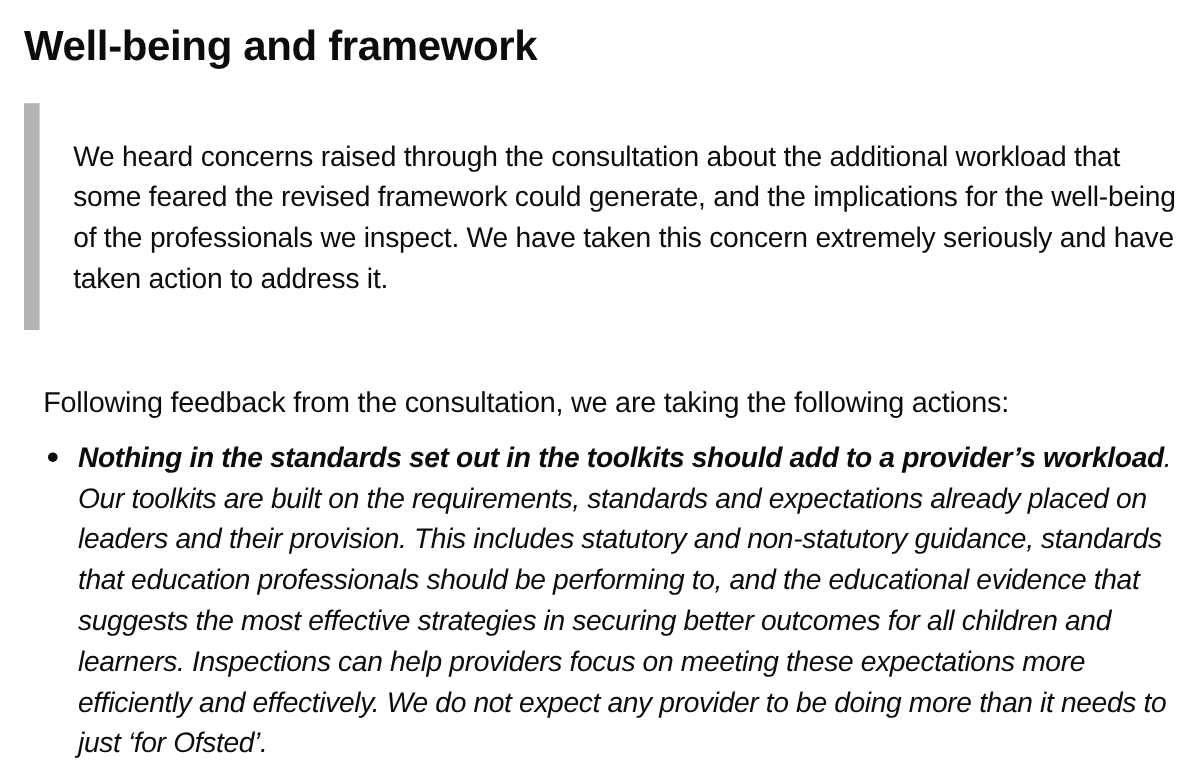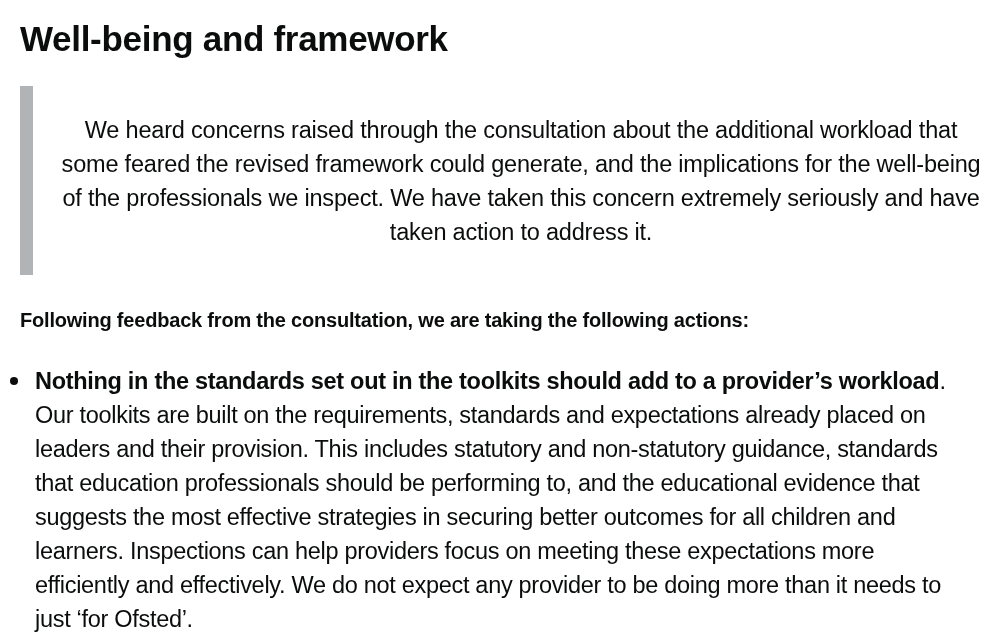--- a/index.html
+++ b/index.html
@@ -12,33 +12,32 @@
   .heading {
     position: absolute; left: 20px; top: 14px;
     margin: 0; font-size: 35px; font-weight: 700; letter-spacing: -0.3px;
     line-height: 50px;
   }
   .inset {
     position: absolute; left: 20px; top: 86px;
     width: 960px; height: 189px;
     border-left: 13px solid #b1b4b6;
     box-sizing: border-box;
-    text-align: center;
   }
   .inset p {
     margin: 0; position: absolute; left: 28px; top: 27px; width: 920px;
     font-size: 23.5px; line-height: 34px; letter-spacing: -0.2px;
   }
   .lead {
-    position: absolute; left: 20px; top: 303px; margin: 0;
-    font-size: 20px; line-height: 34px; letter-spacing: -0.2px; font-weight: bold;
+    position: absolute; left: 20px; top: 303px; margin: 16px;
+    font-size: 24px; line-height: 34px; letter-spacing: -0.2px;
   }
   ul.actions {
-    position: absolute; left: 8px; top: 364px; margin: 0; padding: 0;
-    list-style: none; width: 960px;
+    position: absolute; left: 38px; top: 364px; margin: 0; padding: 0;
+    list-style: none; width: 960px; font-style: italic;
   }
   ul.actions li {
     position: relative; padding-left: 27px;
     font-size: 23.5px; line-height: 34px; letter-spacing: -0.3px;
   }
   .bullet {
     position: absolute; left: 2px; top: 13px; width: 8px; height: 8px;
     border-radius: 50%; background: #0b0c0c;
   }
   b { font-weight: 700; }

